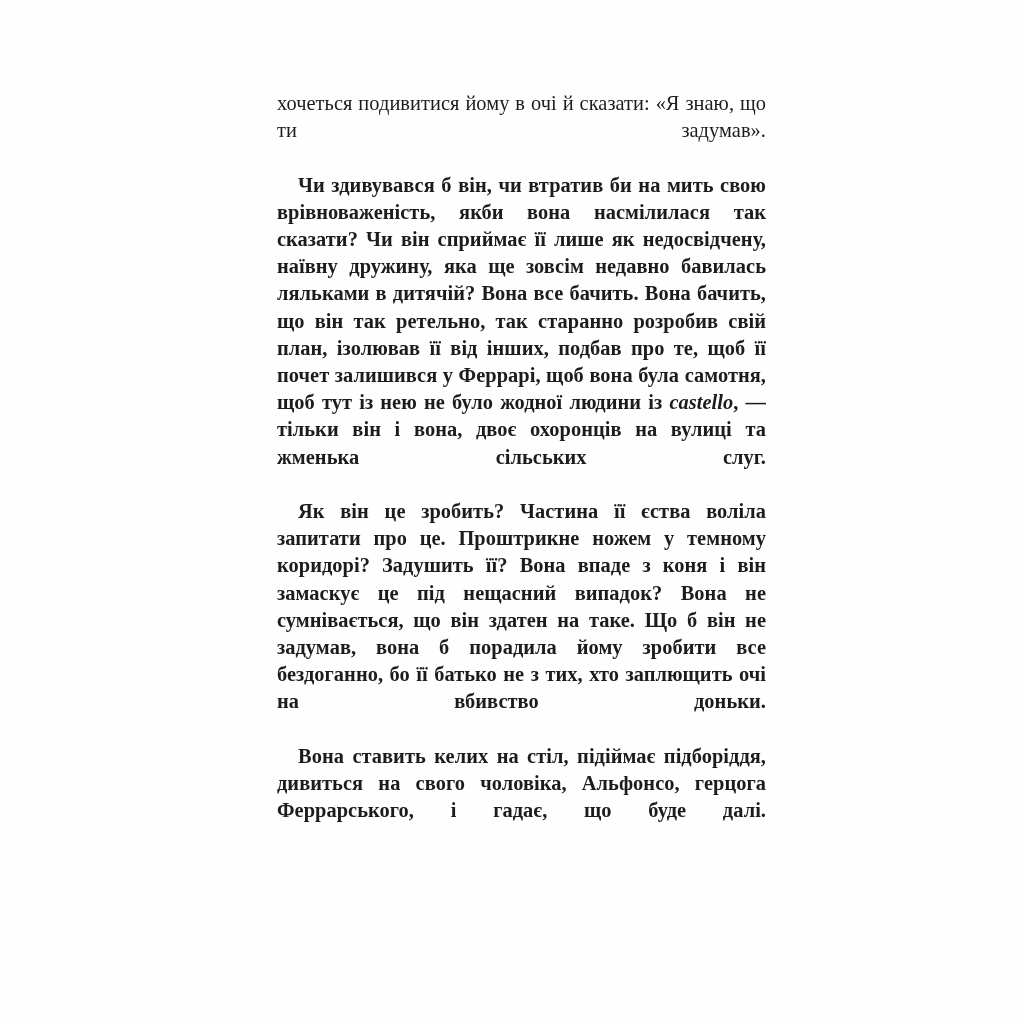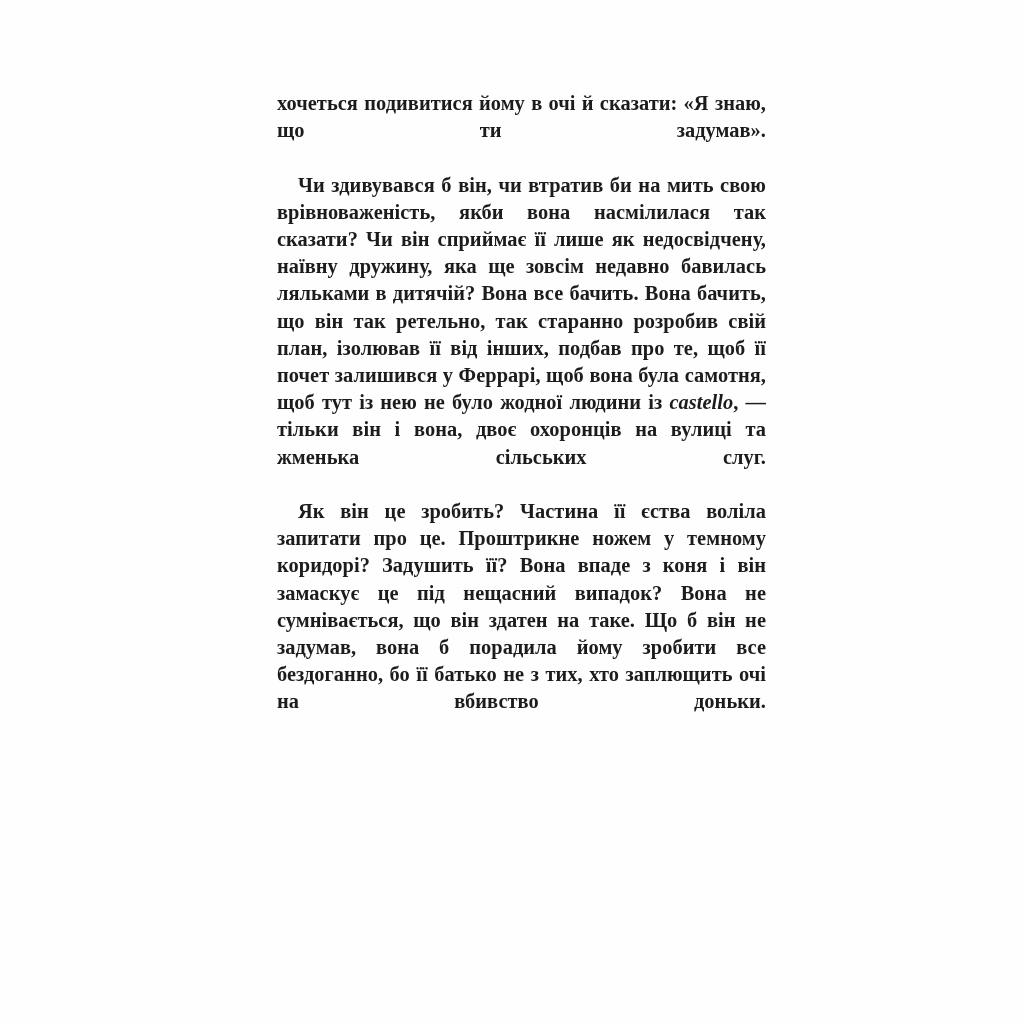--- a/index.html
+++ b/index.html
@@ -35,21 +35,20 @@
     hyphens: manual;
     -webkit-hyphens: manual;
     letter-spacing: 0.05px;
   }
   .para.indent {
     text-indent: 21px;
     font-weight: bold;
   }
   .para.no-indent {
     text-indent: 0;
-    font-weight: bold;
   }
   .it {
     font-style: italic;
   }
   
   .para::after {
     content: "";
     display: inline-block;
     width: 100%;
   }
@@ -59,15 +58,16 @@
 
 <div class="page">
   <div class="text-block">
 
     <p class="para no-indent">хочеться подивитися йому в очі й сказати: «Я знаю, що ти задумав».</p>
 
     <p class="para indent"><span>Чи здивувався б він, чи втратив би на мить свою врівноваженість, якби вона насмілилася так сказати? Чи він сприймає її лише як недосвідчену, наївну дружину, яка ще зовсім недавно бавилась ляльками в дитячій? Вона все бачить. Вона бачить, що він так ретельно, так старанно розробив свій план, ізолював її від інших, подбав про те, щоб її почет залишився у Феррарі, щоб вона була самотня, щоб тут із нею не було жодної людини із </span><span class="it">castello</span><span>, — тільки він і вона, двоє охоронців на вулиці та жменька сільських слуг.</span></p>
 
     <p class="para indent">Як він це зробить? Частина її єства воліла запитати про це. Проштрикне ножем у темному коридорі? Задушить її? Вона впаде з коня і він замаскує це під нещасний випадок? Вона не сумнівається, що він здатен на таке. Що б він не задумав, вона б порадила йому зробити все бездоганно, бо її батько не з тих, хто заплющить очі на вбивство доньки.</p>
 
+    <p class="para indent">Вона ставить келих на стіл, підіймає підборіддя, дивиться на свого чоловіка, Альфонсо, герцога Феррарського, і гадає, що буде далі.</p>
 
   </div>
 </div>
 
 </body></html>

